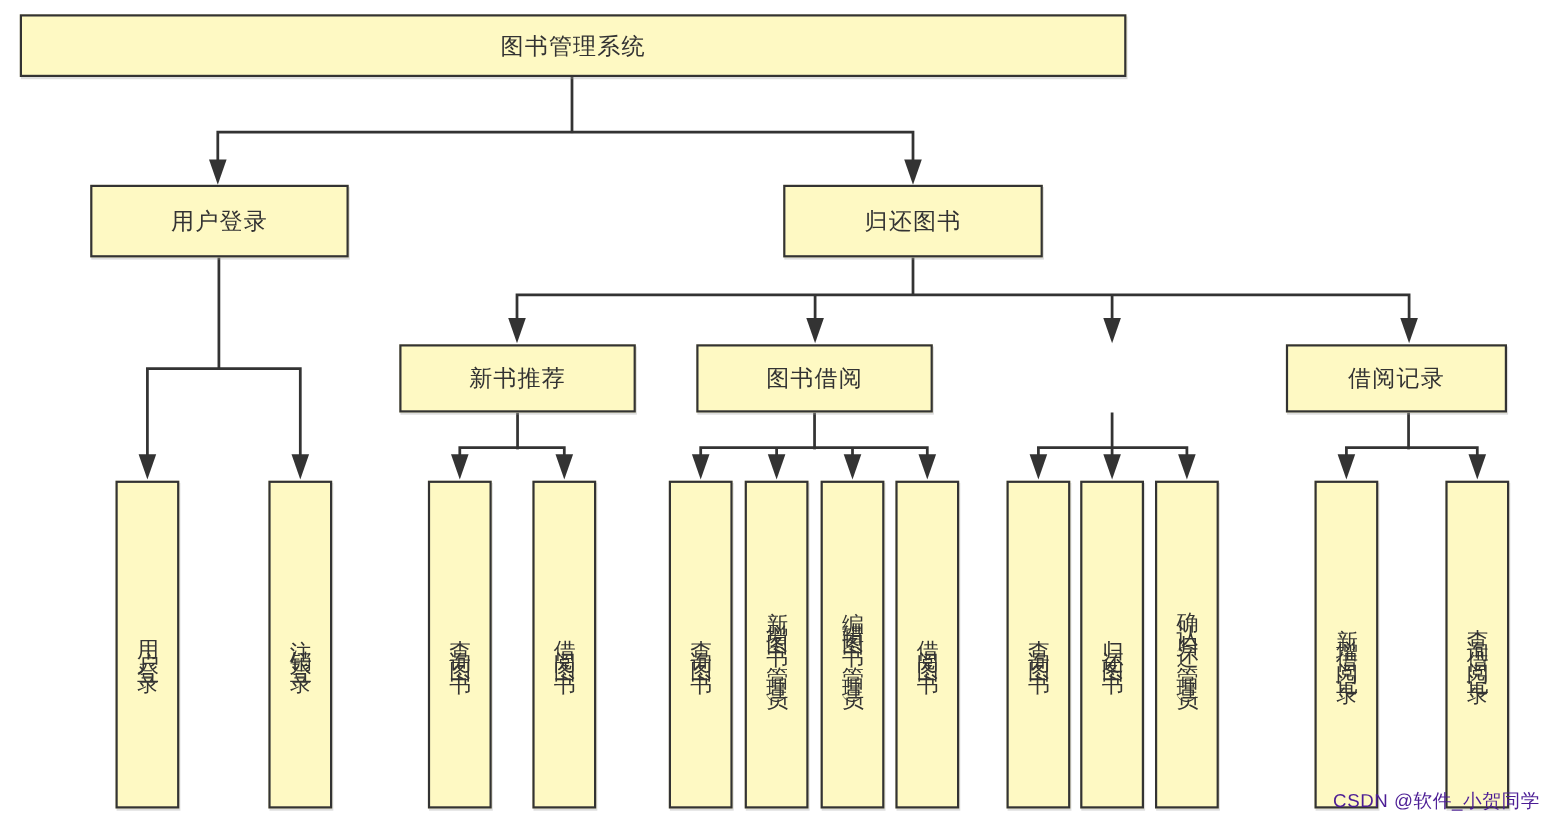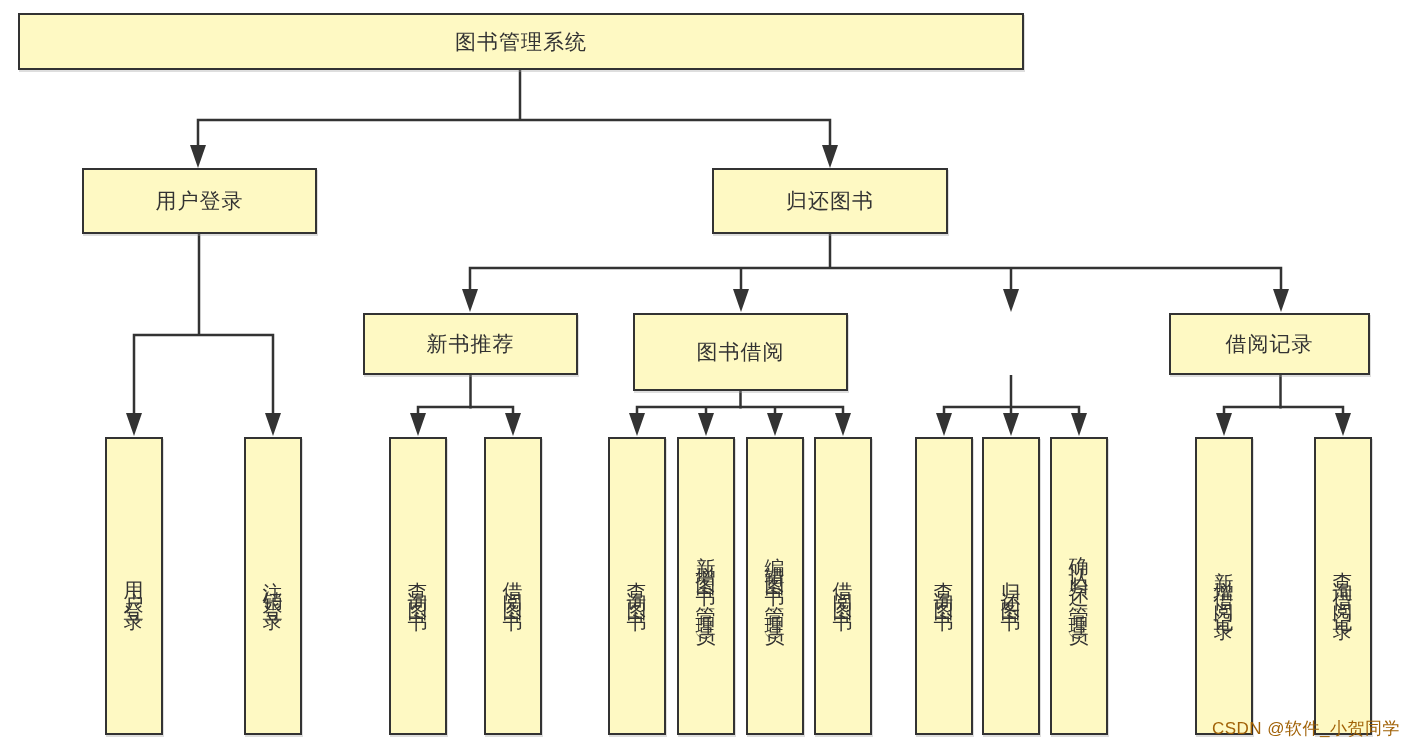--- a/index.html
+++ b/index.html
@@ -37,21 +37,21 @@
     font-size: 20px;
     letter-spacing: 10px;
     line-height: 1;
   }
   .leaf { top: 437px; width: 58px; height: 298px; }
   .watermark {
     position: absolute;
     right: 5px;
     bottom: 7px;
     font-size: 17px;
-    color: #a16207;
+    color: #4c1d95;
     letter-spacing: 0.5px;
     z-index: 5;
     white-space: nowrap;
   }
 </style>
 </head>
 <body>
 
 <div class="canvas">
 
@@ -105,21 +105,21 @@
       <polygon points="1343,436 1335,413 1351,413"></polygon>
     </g>
   </svg>
 
   <div class="node" style="left:18px; top:13px; width:1006px; height:57px;">图书管理系统</div>
 
   <div class="node" style="left:82px; top:168px; width:235px; height:66px;">用户登录</div>
   <div class="node" style="left:712px; top:168px; width:236px; height:66px;">归还图书</div>
 
   <div class="node" style="left:363px; top:313px; width:215px; height:62px;">新书推荐</div>
-  <div class="node" style="left:633px; top:313px; width:215px; height:78px;font-family:Liberation Mono, monospace;">图书借阅</div>
+  <div class="node" style="left:633px; top:313px; width:215px; height:62px;font-family:Liberation Mono, monospace;">图书借阅</div>
   <div class="node" style="left:1148px; top:313px; width:201px; height:62px;margin-left:21px;">借阅记录</div>
 
   <div class="node v leaf" style="left:105px;">用户登录</div>
   <div class="node v leaf" style="left:244px;">注销登录</div>
 
   <div class="node v leaf" style="left:389px;">查询图书</div>
   <div class="node v leaf" style="left:484px;">借阅图书</div>
 
   <div class="node v leaf" style="left:608px;">查询图书</div>
   <div class="node v leaf" style="left:677px;">新增图书（管理员）</div>

